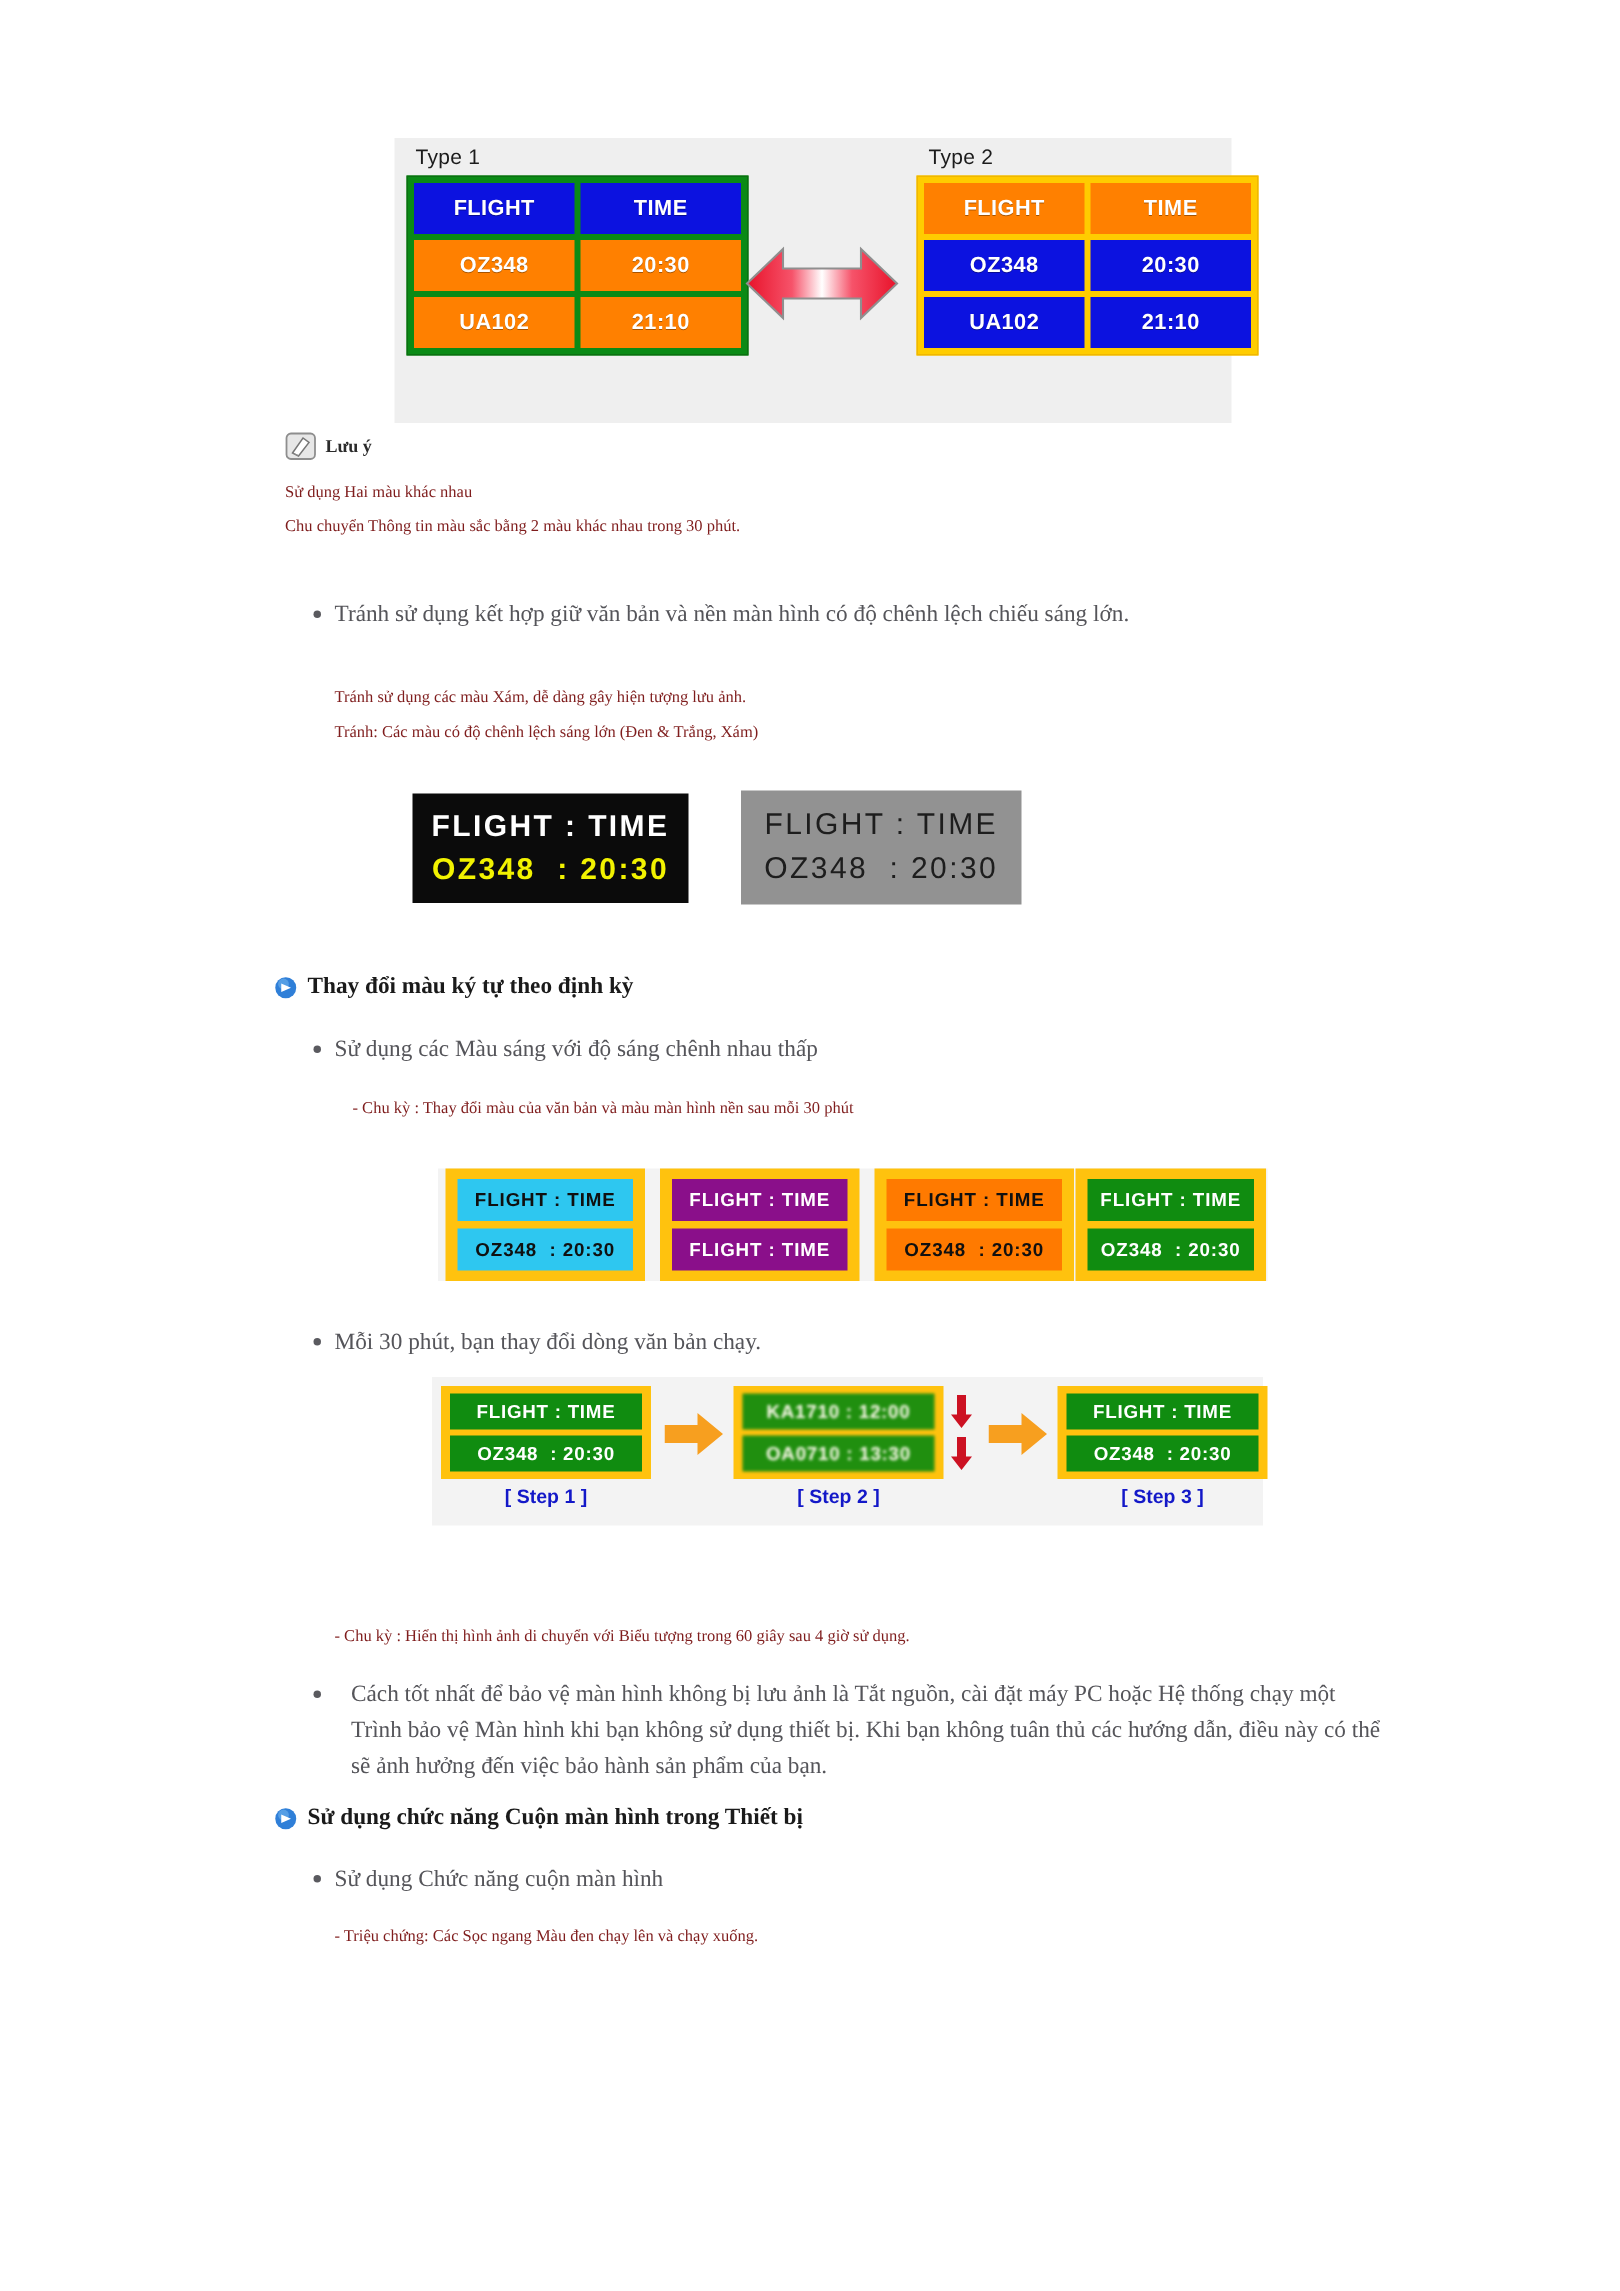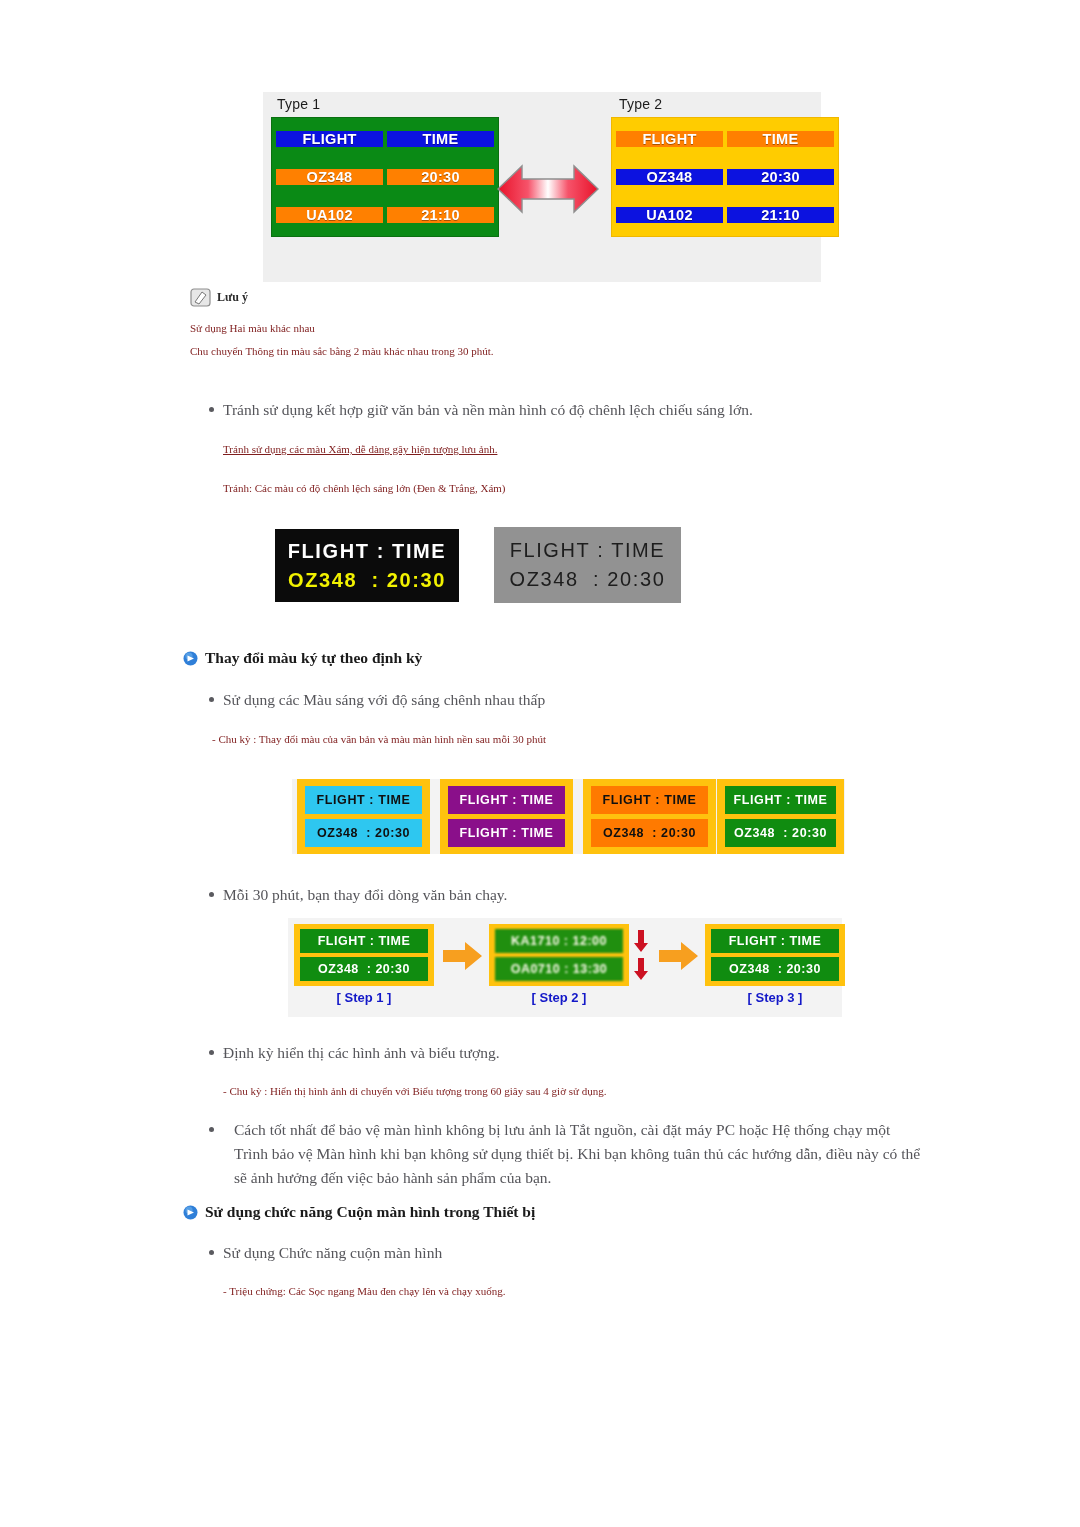--- a/index.html
+++ b/index.html
@@ -109,21 +109,21 @@
     letter-spacing: .2px;
   }
   .board {
     position: absolute;
     box-sizing: border-box;
     display: flex;
     flex-direction: column;
     gap: 4px;
     padding: 4px;
   }
-  .board-row { display: flex; gap: 4px; flex: 1; align-items: center; }
+  .board-row { display: flex; gap: 4px; flex: 1; }
   .cell {
     flex: 1;
     display: flex;
     align-items: center;
     justify-content: center;
     font-family: "Liberation Sans", sans-serif;
     font-size: 14.5px;
     font-weight: bold;
     letter-spacing: .3px;
     text-shadow: 0 1px 0 rgba(0,0,0,.35);
@@ -309,21 +309,21 @@
   </div>
 
   <div class="para" style="left:190px; top:317px;">Sử dụng Hai màu khác nhau</div>
   <div class="para" style="left:190px; top:340px;">Chu chuyển Thông tin màu sắc bằng 2 màu khác nhau trong 30 phút.</div>
 
   <div class="bullet-row" style="left:209px; top:398px; width:660px;text-align:right;">
     <span class="bullet-dot"></span>
     <span class="bullet-text">Tránh sử dụng kết hợp giữ văn bản và nền màn hình có độ chênh lệch chiếu sáng lớn.</span>
   </div>
 
-  <div class="para" style="left:223px; top:438px;text-decoration:underline;">Tránh sử dụng các màu Xám, dễ dàng gây hiện tượng lưu ảnh.</div>
+  <div class="para" style="left:223px; top:454px;">Tránh sử dụng các màu Xám, dễ dàng gây hiện tượng lưu ảnh.</div>
   <div class="para" style="left:223px; top:477px;">Tránh: Các màu có độ chênh lệch sáng lớn (Đen &amp; Trắng, Xám)</div>
 
   <div class="panel-2line panel-black" style="left:275px; top:529px; width:184px; height:73px;">
     <div class="ln ln1">FLIGHT : TIME</div>
     <div class="ln ln2">OZ348  : 20:30</div>
   </div>
 
   <div class="panel-2line panel-gray" style="left:494px; top:527px; width:187px; height:76px;">
     <div class="ln">FLIGHT : TIME</div>
     <div class="ln">OZ348  : 20:30</div>
@@ -336,21 +336,21 @@
       <polygon points="4.5,4.6 4.5,10.4 11,7.5" fill="#ffffff"></polygon>
     </svg>
     <span class="section-title">Thay đổi màu ký tự theo định kỳ</span>
   </div>
 
   <div class="bullet-row" style="left:209px; top:688px; width:660px;">
     <span class="bullet-dot"></span>
     <span class="bullet-text">Sử dụng các Màu sáng với độ sáng chênh nhau thấp</span>
   </div>
 
-  <div class="para" style="left:212px; top:728px;">- Chu kỳ : Thay đổi màu của văn bản và màu màn hình nền sau mỗi 30 phút</div>
+  <div class="para" style="left:235px; top:728px;">- Chu kỳ : Thay đổi màu của văn bản và màu màn hình nền sau mỗi 30 phút</div>
 
   <div class="fig-colors">
     <div class="sample" style="left:5px; width:133px;">
       <div class="srow sky">FLIGHT : TIME</div>
       <div class="srow sky">OZ348  : 20:30</div>
     </div>
     <div class="sample" style="left:148px; width:133px;">
       <div class="srow purple">FLIGHT : TIME</div>
       <div class="srow purple">FLIGHT : TIME</div>
     </div>
@@ -398,24 +398,20 @@
       <polygon points="0,10 22,10 22,2 39,16 22,30 22,22 0,22" fill="#f79f1f"></polygon>
     </svg>
 
     <div class="step-board" style="left:417px;">
       <div class="srow">FLIGHT : TIME</div>
       <div class="srow">OZ348  : 20:30</div>
     </div>
     <div class="step-caption" style="left:417px;">[ Step 3 ]</div>
   </div>
 
-  <div class="bullet-row" style="left:209px; top:1041px; width:680px;">
-    <span class="bullet-dot"></span>
-    <span class="bullet-text">Định kỳ hiển thị các hình ảnh và biểu tượng.</span>
-  </div>
 
   <div class="para" style="left:223px; top:1080px;">- Chu kỳ : Hiển thị hình ảnh di chuyển với Biểu tượng trong 60 giây sau 4 giờ sử dụng.</div>
 
   <div class="bullet-row" style="left:209px; top:1118px; width:712px;gap:20px;">
     <span class="bullet-dot"></span>
     <span class="bullet-text" style="width:690px;">Cách tốt nhất để bảo vệ màn hình không bị lưu ảnh là Tắt nguồn, cài đặt máy PC hoặc Hệ thống chạy một Trình bảo vệ Màn hình khi bạn không sử dụng thiết bị. Khi bạn không tuân thủ các hướng dẫn, điều này có thể sẽ ảnh hưởng đến việc bảo hành sản phẩm của bạn.</span>
   </div>
 
   <div class="section-head" style="left:183px; top:1203px;">
     <svg class="blue-arrow-icon" viewBox="0 0 15 15">

